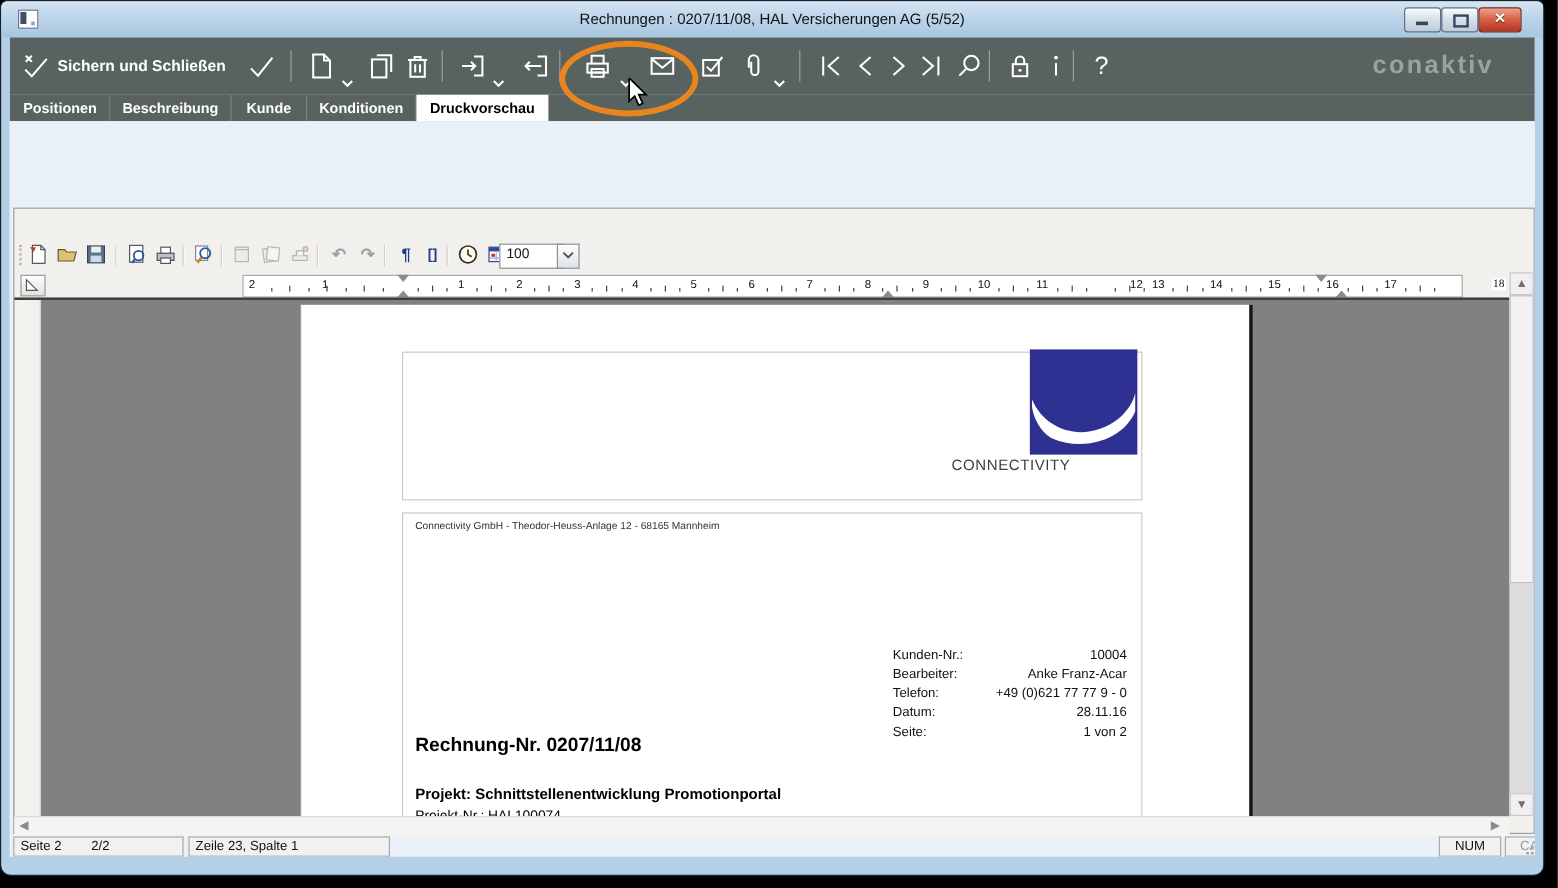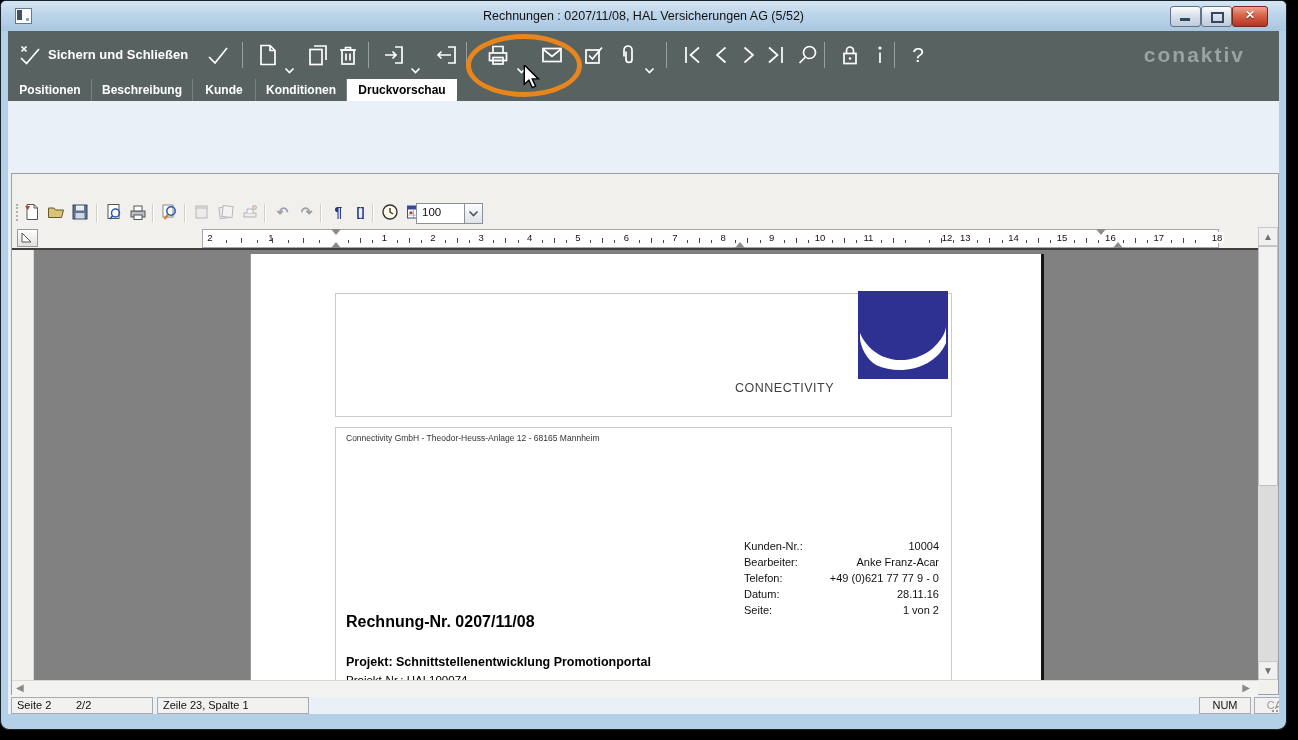--- a/index.html
+++ b/index.html
@@ -95,21 +95,21 @@
   .mk.dn{border-width:6px 5px 0 5px;border-color:#8b8b8b transparent transparent transparent;top:-1px;}
 
   
   .docarea{position:absolute;left:0;top:74px;width:1246px;height:432px;background:#818181;
            border-top:2px solid #3f3f3f;box-sizing:border-box;overflow:hidden;}
   .leftstrip{position:absolute;left:0;top:0;width:21px;height:100%;background:#f2f1ee;border-right:1px solid #d8d8d8;}
   .page{position:absolute;left:238px;top:4px;width:790px;height:428px;background:#fff;
         border-left:1px solid #9a9a9a;border-right:3px solid #151515;box-sizing:content-box;}
   .logoframe{position:absolute;left:84px;top:39px;width:615px;height:122px;border:1px solid #cbcbcb;}
   .logoimg{position:absolute;left:607px;top:37px;width:90px;height:88px;}
-  .logocap{position:absolute;left:484px;top:127px;width:215px;text-align:left;
+  .logocap{position:absolute;left:484px;top:127px;width:215px;text-align:center;
            font-size:12.5px;letter-spacing:0.5px;color:#3f3f3f;}
   .addrbox{position:absolute;left:84px;top:173px;width:615px;height:254px;border:1px solid #cbcbcb;}
   .sender{position:absolute;left:10px;top:5px;font-size:8.5px;color:#333;}
   .addr{position:absolute;left:10px;top:30px;font-size:11.5px;color:#111;line-height:17.5px;}
   .inforow{position:absolute;left:408px;right:12px;height:16px;font-size:11px;color:#111;}
   .inforow .iv{position:absolute;right:0;}
   .docheading{position:absolute;left:10px;top:185px;font-size:16px;font-weight:bold;color:#000;}
   .docproject{position:absolute;left:10px;top:227px;font-size:12.5px;font-weight:bold;color:#000;}
   .docprojnr{position:absolute;left:10px;top:246px;font-size:11.5px;color:#000;}
 
@@ -477,21 +477,21 @@
             <i class="tick h" style="left: 834.8px;"></i>
             <i class="tick q" style="left: 846.9px;"></i>
             <span class="rnum" style="left: 907.4px;">16</span>
             <i class="tick q" style="left: 871.1px;"></i>
             <i class="tick h" style="left: 883.2px;"></i>
             <i class="tick q" style="left: 895.3px;"></i>
             <span class="rnum" style="left: 955.8px;">17</span>
             <i class="tick q" style="left: 919.5px;"></i>
             <i class="tick h" style="left: 931.6px;"></i>
             <i class="tick q" style="left: 943.7px;"></i>
-            <span class="rnum" style="left: 1014px;">18</span>
+            <span class="rnum" style="left: 1046px; font-family: Liberation Serif, serif;">18</span>
             <i class="tick q" style="left: 967.9px;"></i>
             <i class="tick h" style="left: 980px;"></i>
             <i class="tick q" style="left: 992.1px;"></i>
           </div>
       </div>
 
       <div class="docarea">
         <div class="leftstrip"></div>
         <div class="page">
           <div class="logoframe"></div>
@@ -537,21 +537,21 @@
         <span class="la">◀</span>
         <span class="ra">▶</span>
       </div>
     </div>
 
     <div class="statusbar">
       <div class="spanel" style="left:0;width:142px">
         <span style="position:absolute;left:5px">Seite 2</span>
         <span style="position:absolute;left:64px">2/2</span>
       </div>
-      <div class="spanel" style="left:146px;width:152px">
+      <div class="spanel" style="left:146px;width:168px">
         <span style="position:absolute;left:5px">Zeile 23, Spalte 1</span>
       </div>
       <div class="spanel" style="left:1188px;width:52px;text-align:center">NUM</div>
       <div class="spanel" style="left:1243px;width:48px;text-align:center;color:#9a9a9a">CAP</div>
       <div class="grip">
         <i style="right:1px;bottom:1px"></i>
           <i style="right:5px;bottom:1px"></i>
           <i style="right:1px;bottom:5px"></i>
       </div>
     </div>

